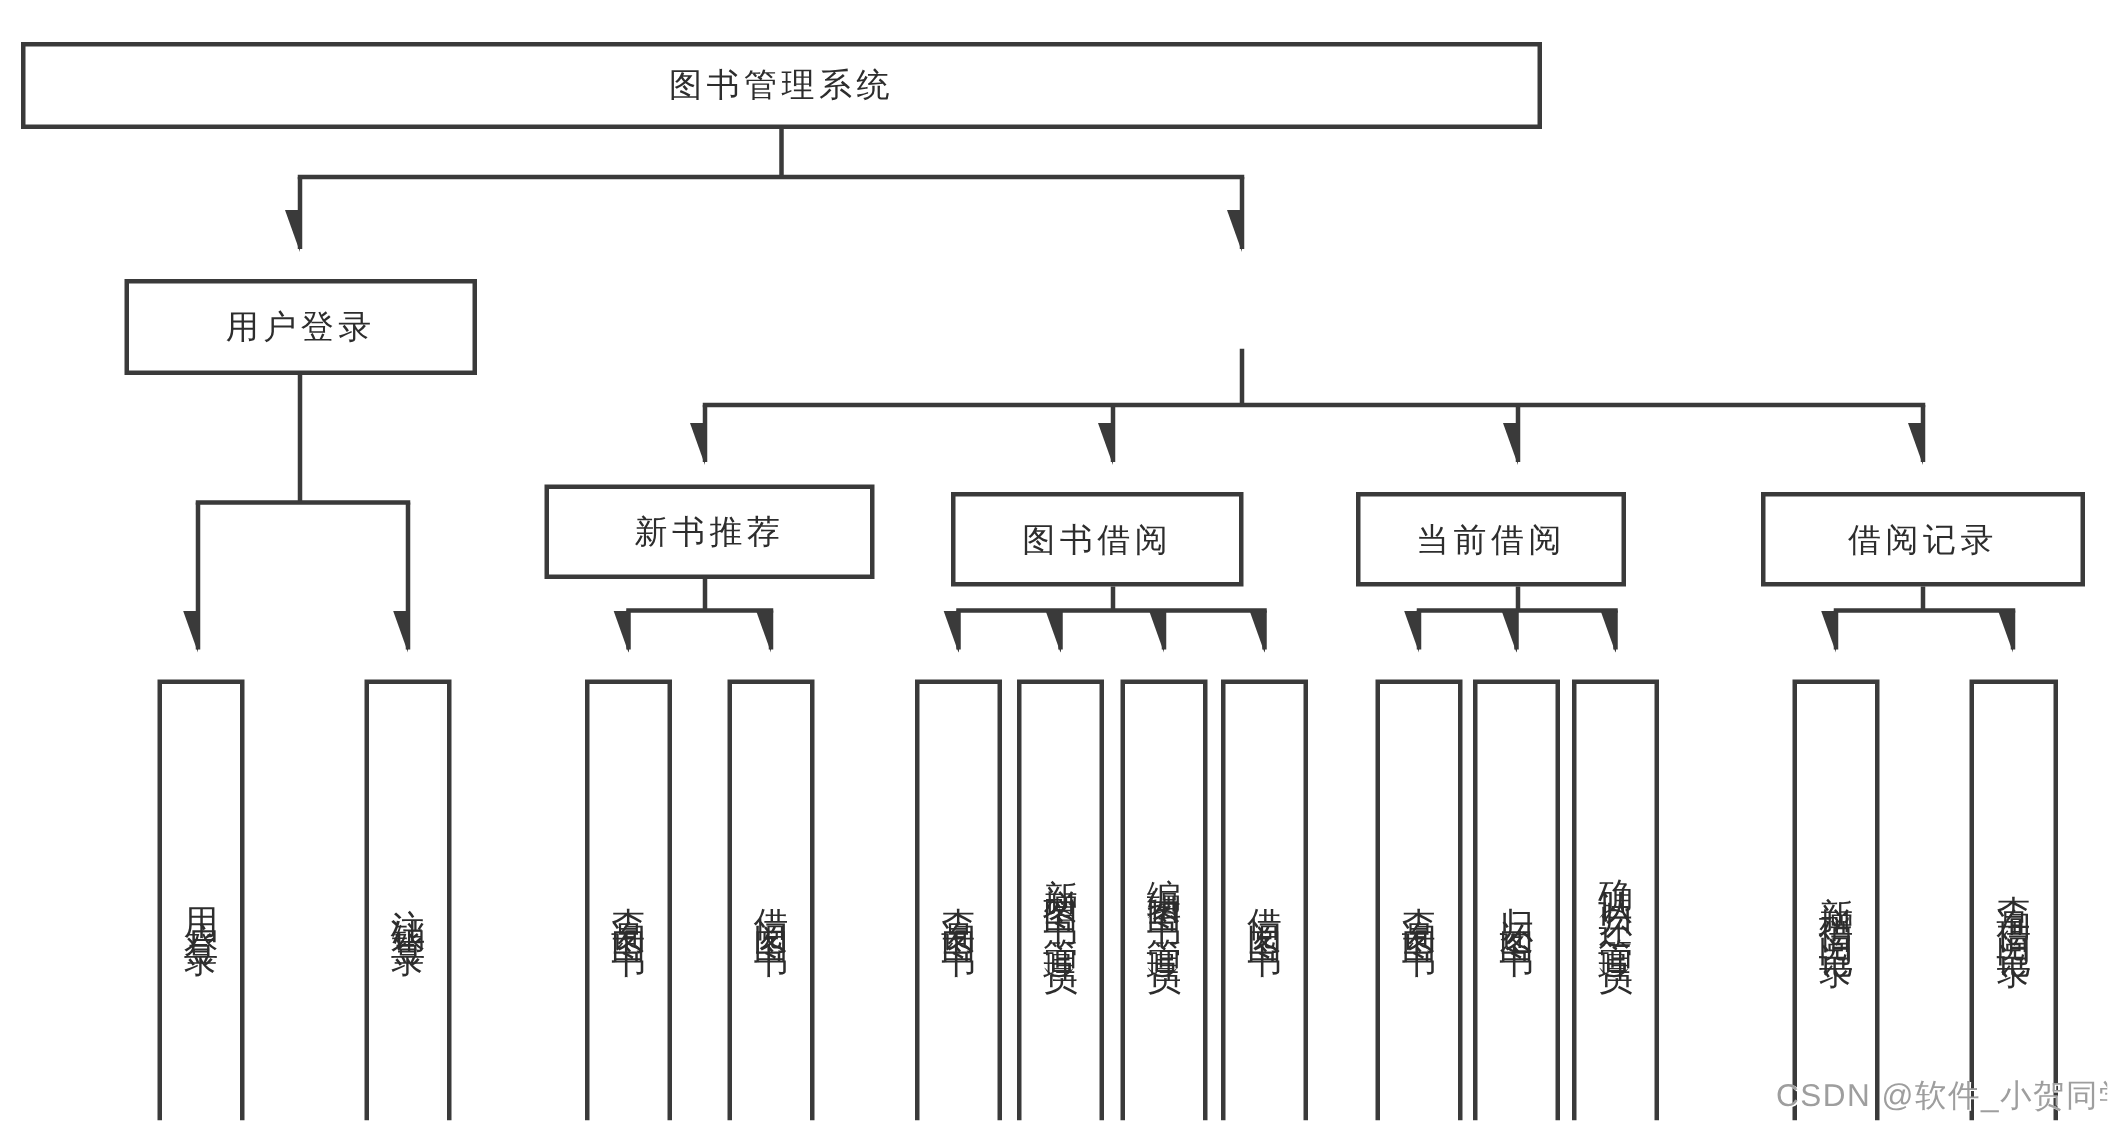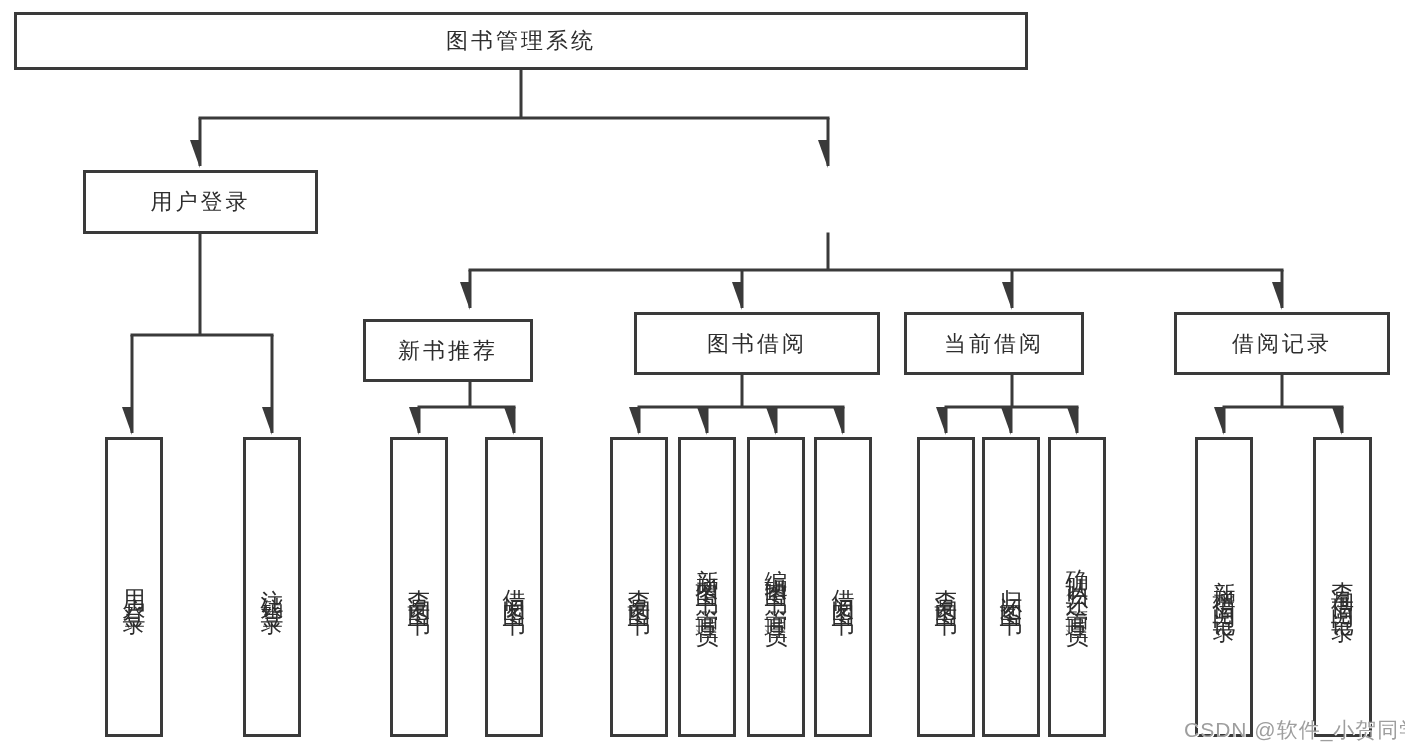--- a/index.html
+++ b/index.html
@@ -15,20 +15,21 @@
   .wires path.bus{stroke-linecap:square;}
   .wires marker path{fill:var(--line,#3a3a3a);stroke:none;}
   .box{
     position:absolute;
     box-sizing:border-box;
     border:3px solid var(--line,#3a3a3a);
     background:#fff;
     display:flex;align-items:center;justify-content:center;
     color:var(--text,#2d2d2d);
     z-index:2;
+    margin-top:16px;
   }
   .h{font-size:22px;letter-spacing:3px;line-height:1;white-space:nowrap;}
   .v{
     writing-mode:vertical-rl;
     text-orientation:mixed;
     font-size:23px;letter-spacing:8px;line-height:1;
   }
   .leaf{top:437px;height:300px;width:58px;}
   .watermark{
     position:absolute;
@@ -84,22 +85,22 @@
 
     <path class="bus" d="M1282,375 L1282,407 M1224,407 L1342,407"></path>
     <path d="M1224,407 L1224,433" marker-end="url(#arw)"></path>
     <path d="M1342,407 L1342,433" marker-end="url(#arw)"></path>
   </svg>
 
   <div class="box h" style="left:14px;top:12px;width:1014px;height:58px;">图书管理系统</div>
 
   <div class="box h" style="left:83px;top:170px;width:235px;height:64px;">用户登录</div>
 
-  <div class="box h" style="left:363px;top:319px;width:170px;height:63px;">新书推荐</div>
-  <div class="box h" style="left:634px;top:312px;width:246px;height:63px;">图书借阅</div>
+  <div class="box h" style="left:363px;top:307px;width:220px;height:63px;">新书推荐</div>
+  <div class="box h" style="left:634px;top:312px;width:195px;height:63px;">图书借阅</div>
   <div class="box h" style="left:904px;top:312px;width:180px;height:63px;">当前借阅</div>
   <div class="box h" style="left:1174px;top:312px;width:216px;height:63px;">借阅记录</div>
 
   <div class="box v leaf" style="left:105px;">用户登录</div>
   <div class="box v leaf" style="left:243px;">注销登录</div>
 
   <div class="box v leaf" style="left:390px;">查询图书</div>
   <div class="box v leaf" style="left:485px;">借阅图书</div>
 
   <div class="box v leaf" style="left:610px;">查询图书</div>

